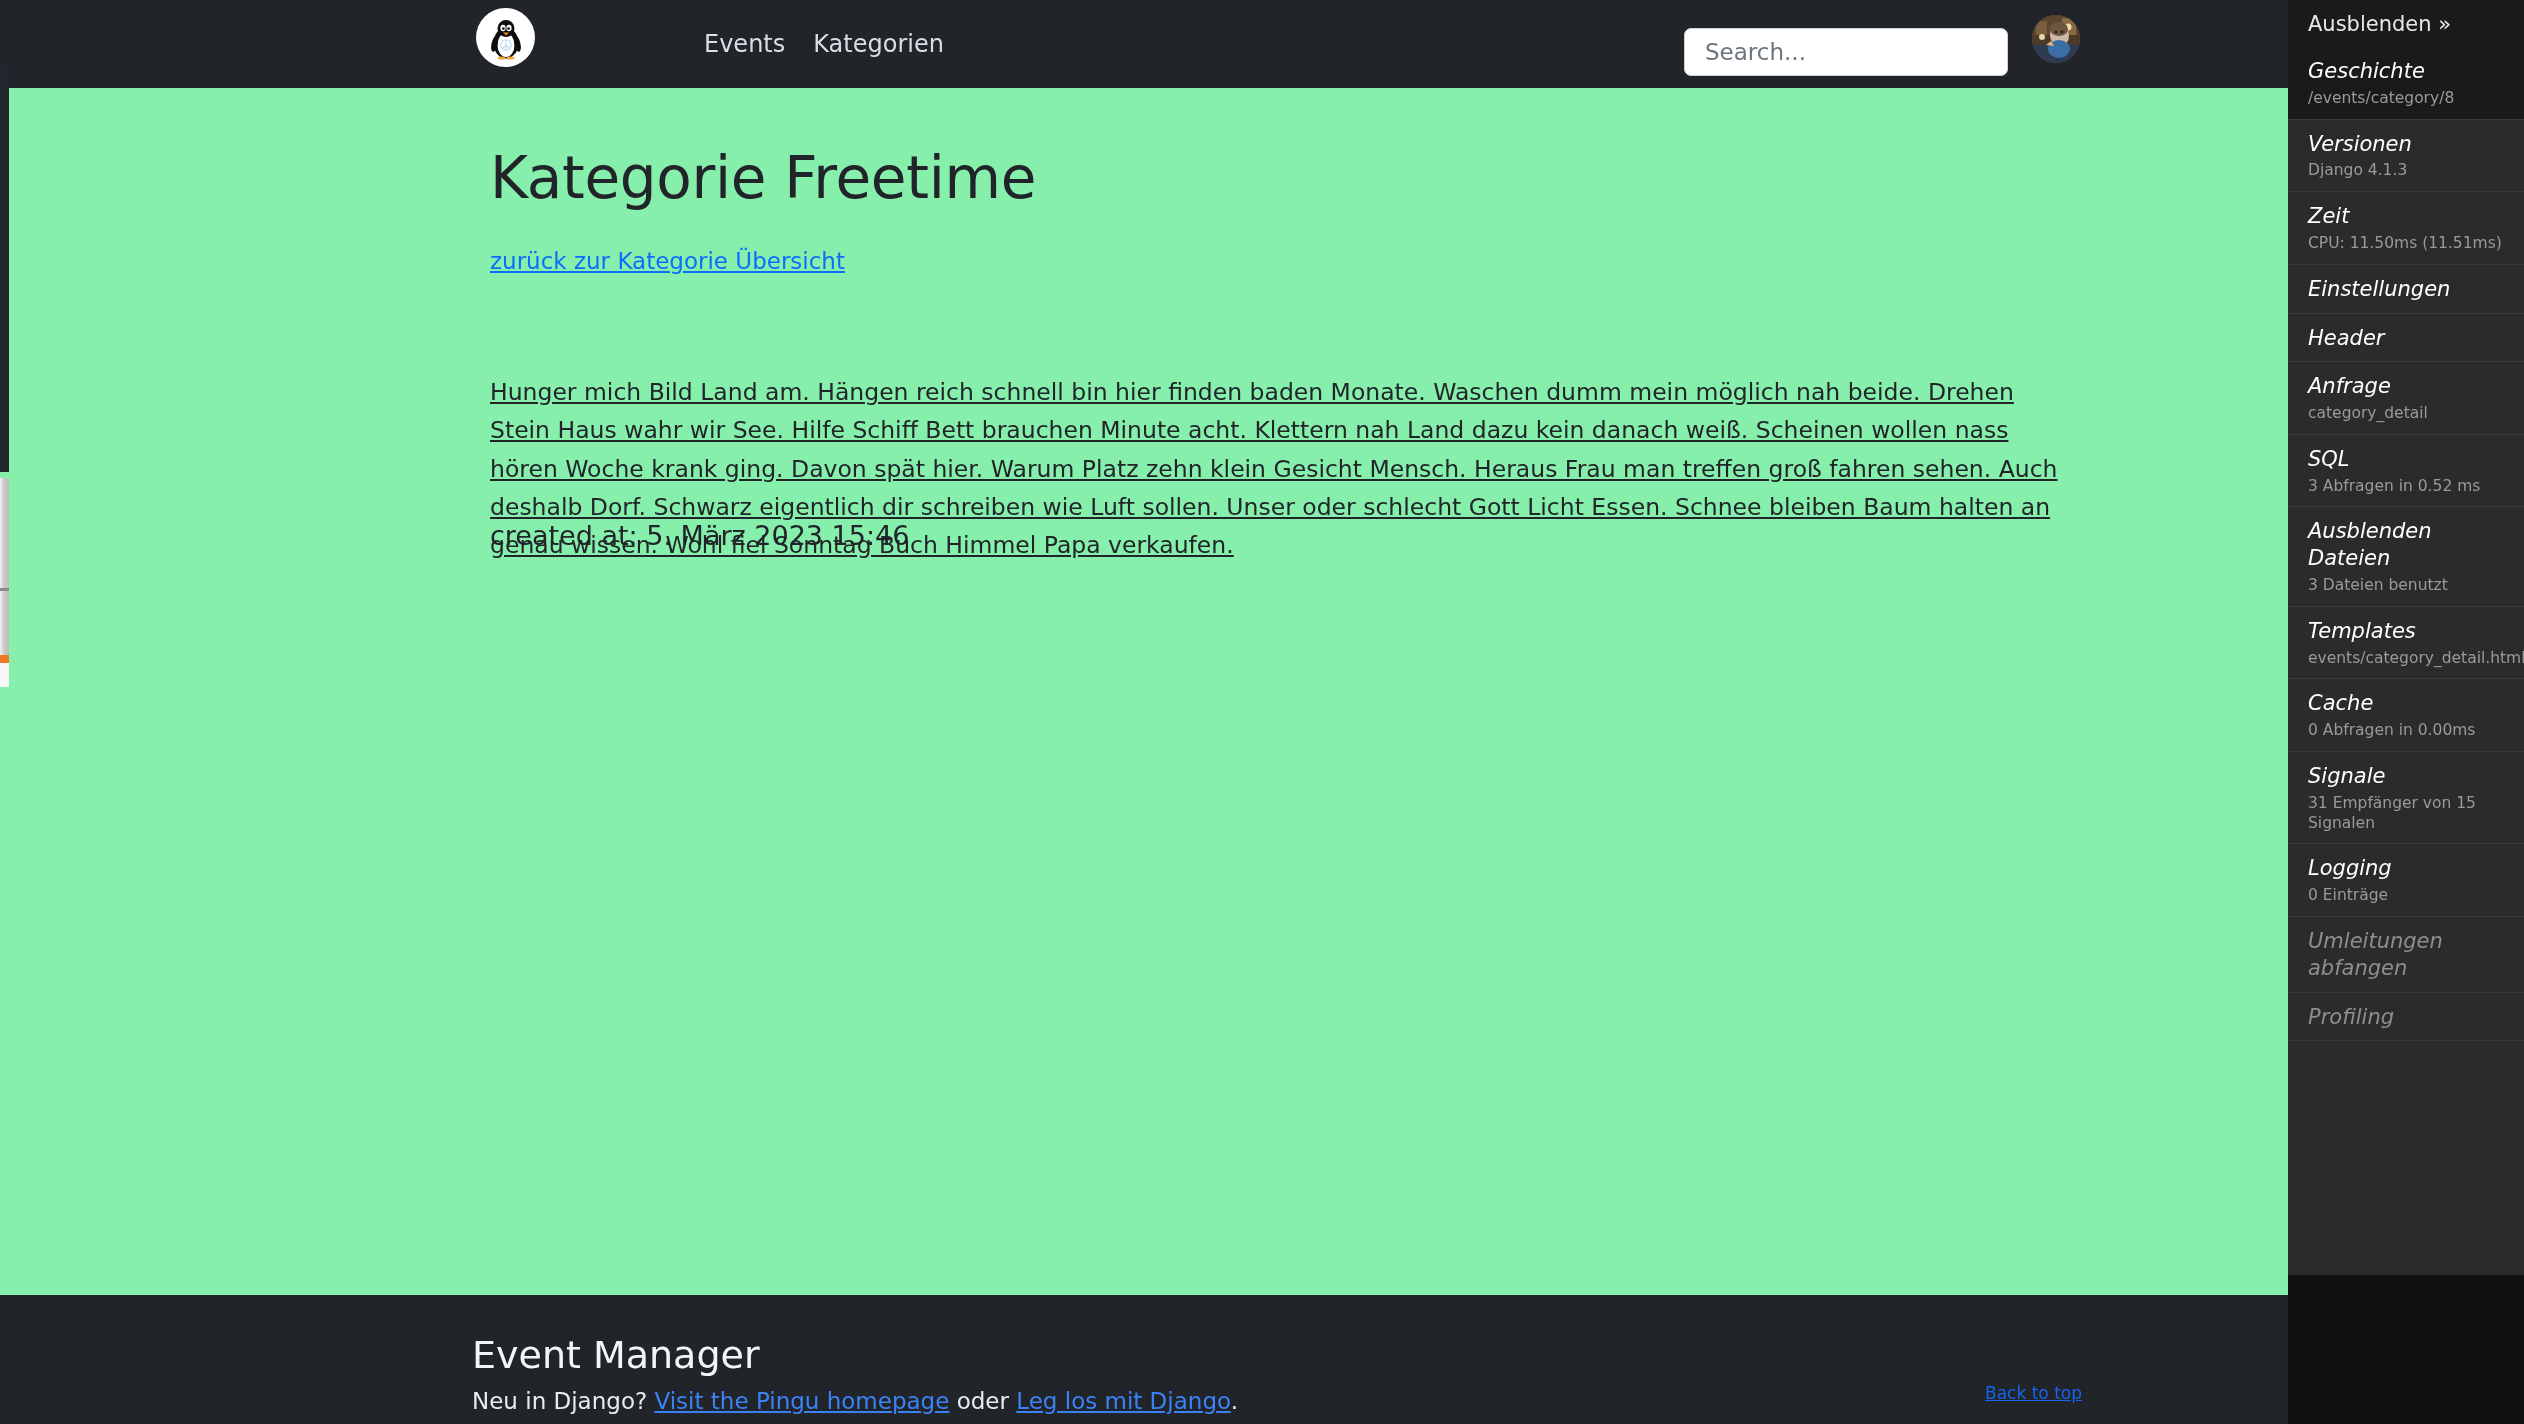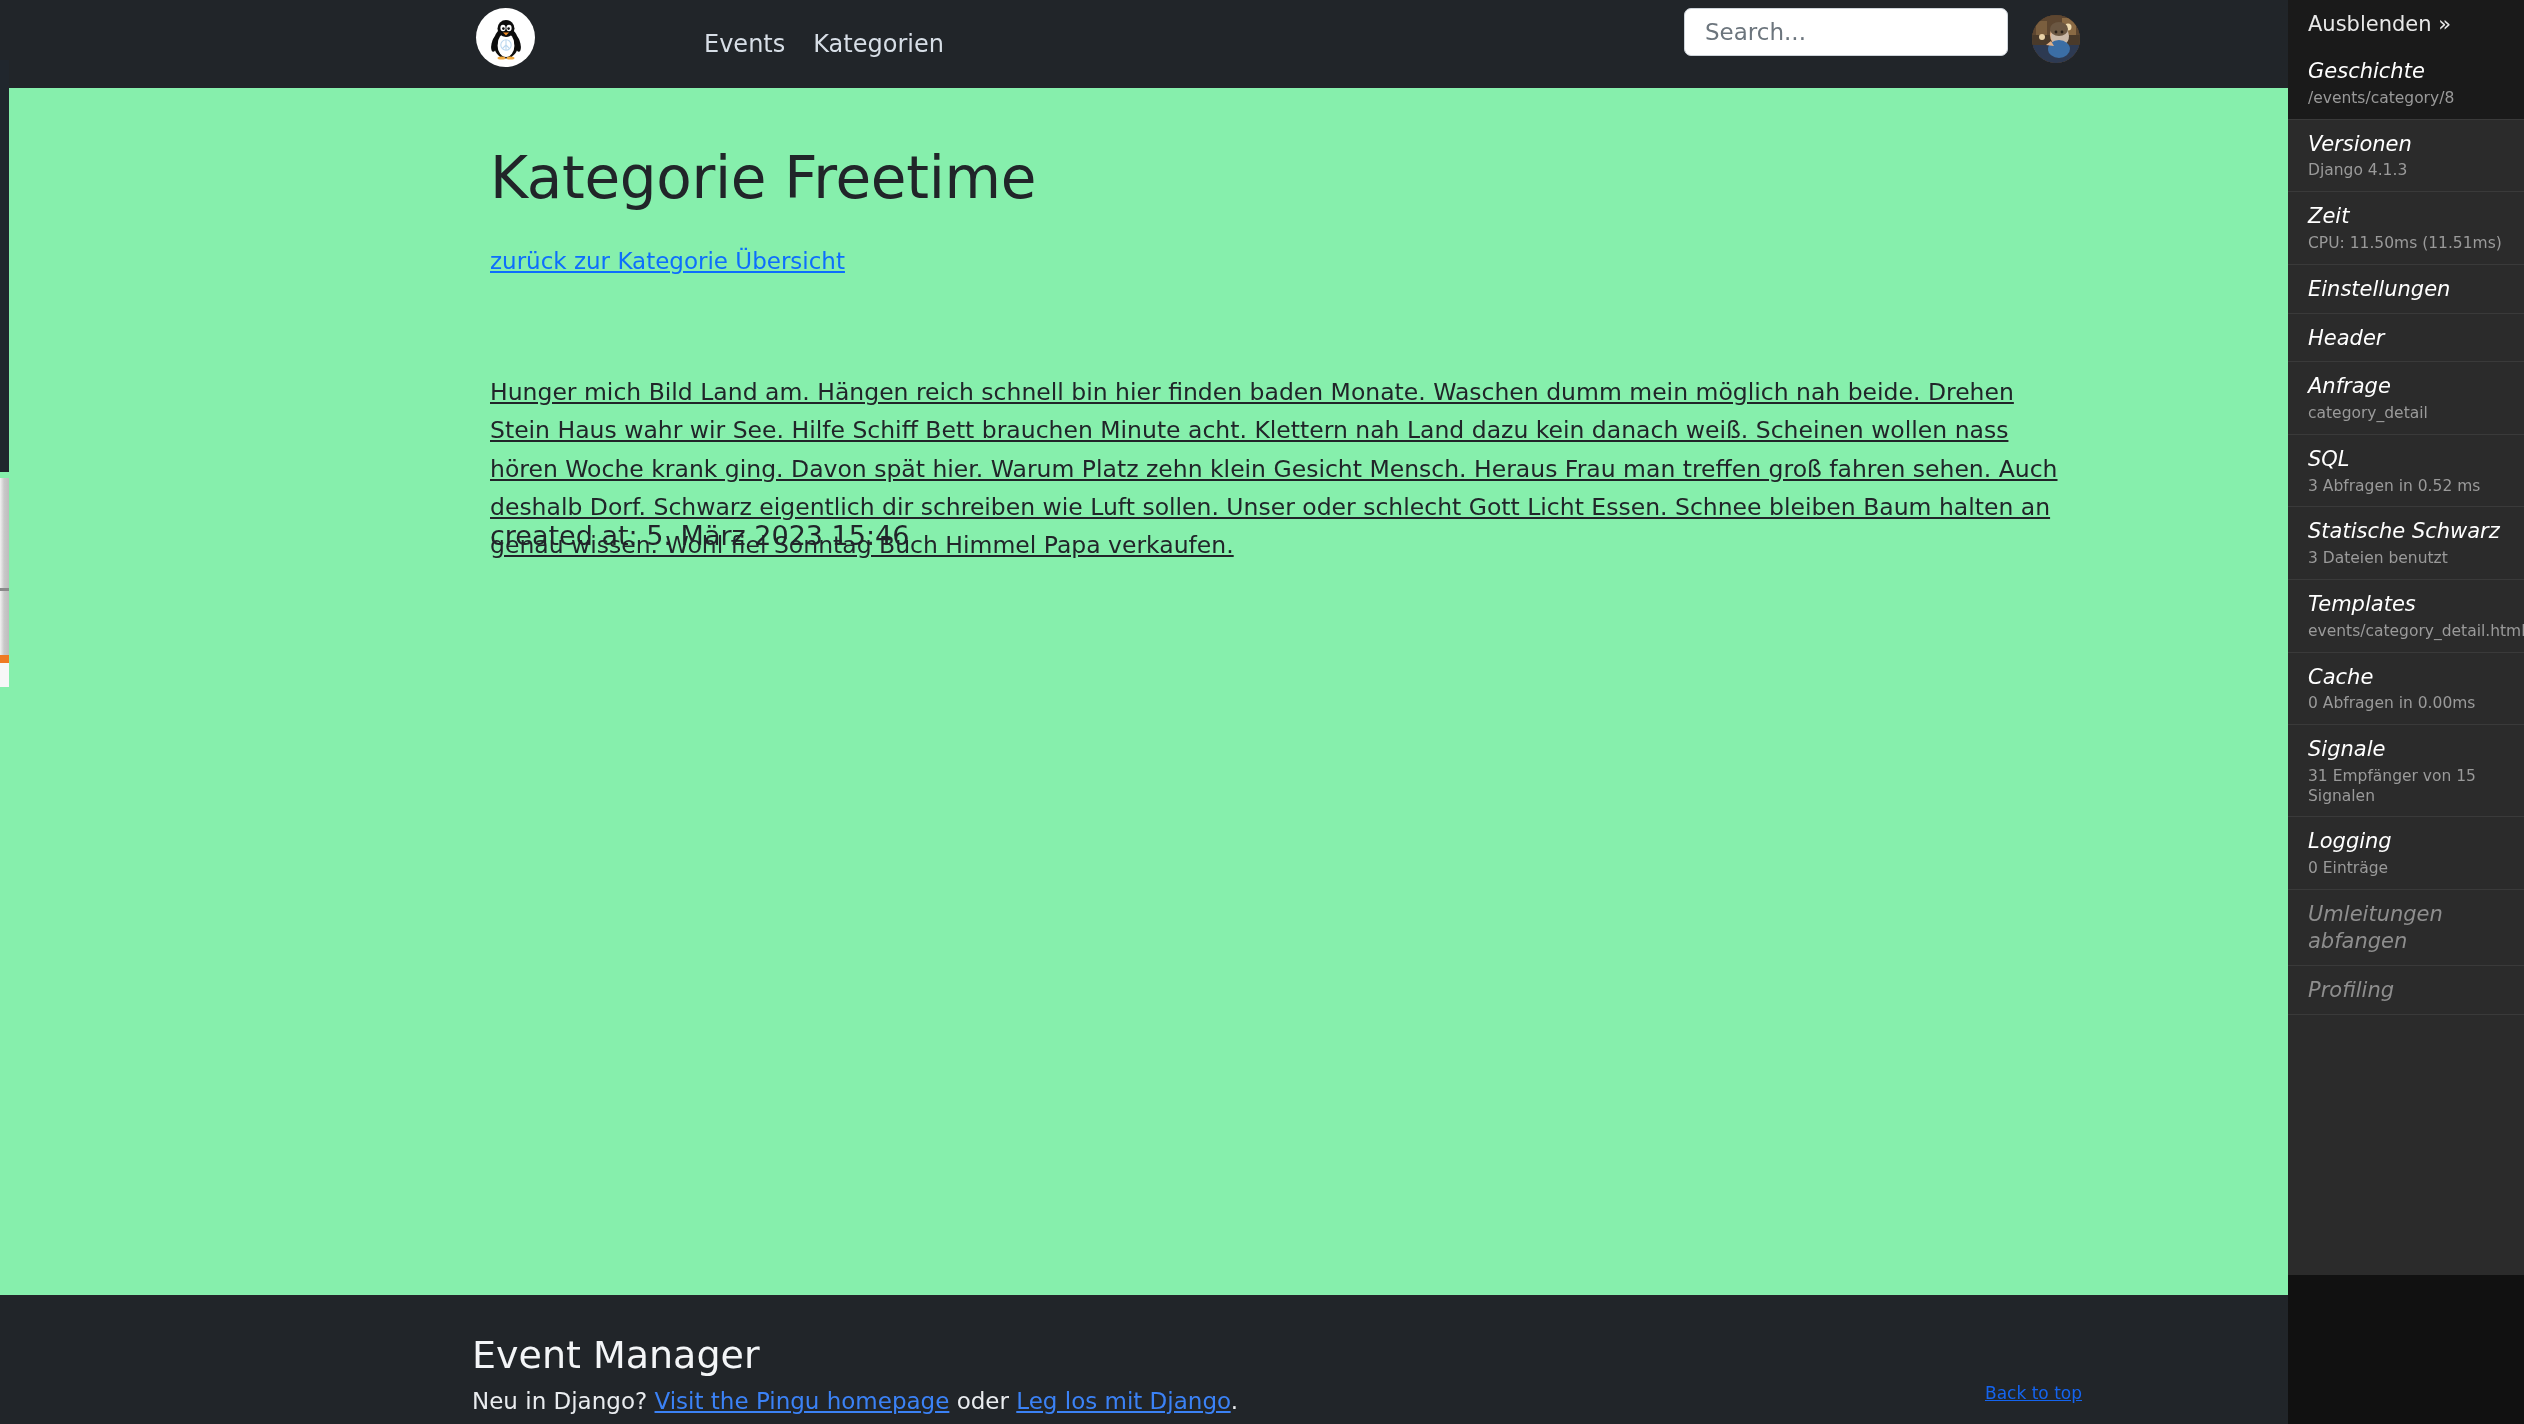--- a/index.html
+++ b/index.html
@@ -65,21 +65,21 @@
   .nav-link {
     color: #d7dee6;
     font-size: 24px;
     text-decoration: none;
     line-height: 1;
     cursor: pointer;
   }
 
   .search-box {
     position: absolute;
-    left: 1684px; top: 8px;
+    left: 1684px; top: 28px;
     width: 324px; height: 48px;
     background: #ffffff;
     border: 1px solid #ced4da;
     border-radius: 7px;
     display: flex; align-items: center;
     padding: 0 18px;
   }
   .search-box input {
     border: 0; outline: 0;
     width: 100%;
@@ -341,21 +341,21 @@
           </div>
           <div class="ddt-panel">
             <div class="ddt-title">Anfrage</div>
             <div class="ddt-sub">category_detail</div>
           </div>
           <div class="ddt-panel">
             <div class="ddt-title">SQL</div>
             <div class="ddt-sub">3 Abfragen in 0.52 ms</div>
           </div>
           <div class="ddt-panel">
-            <div class="ddt-title">Statische Schwarz</div>
+            <div class="ddt-title">Ausblenden Dateien</div>
             <div class="ddt-sub">3 Dateien benutzt</div>
           </div>
           <div class="ddt-panel">
             <div class="ddt-title">Templates</div>
             <div class="ddt-sub">events/category_detail.html</div>
           </div>
           <div class="ddt-panel">
             <div class="ddt-title">Cache</div>
             <div class="ddt-sub">0 Abfragen in 0.00ms</div>
           </div>

